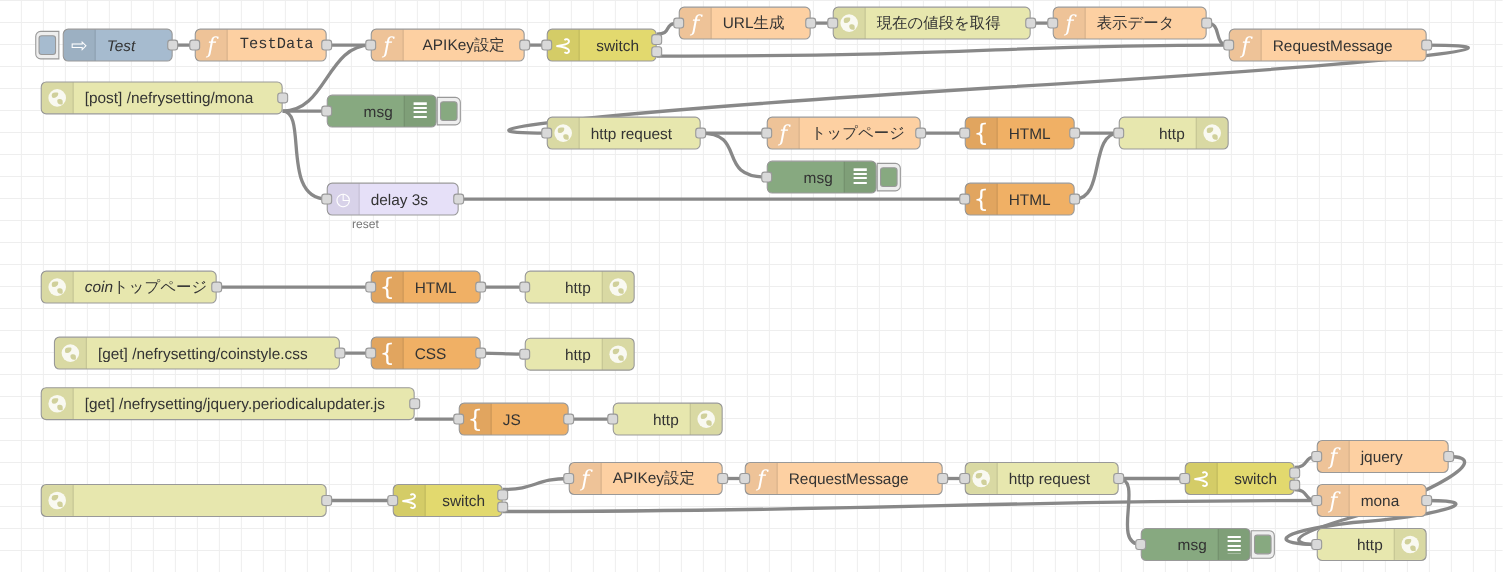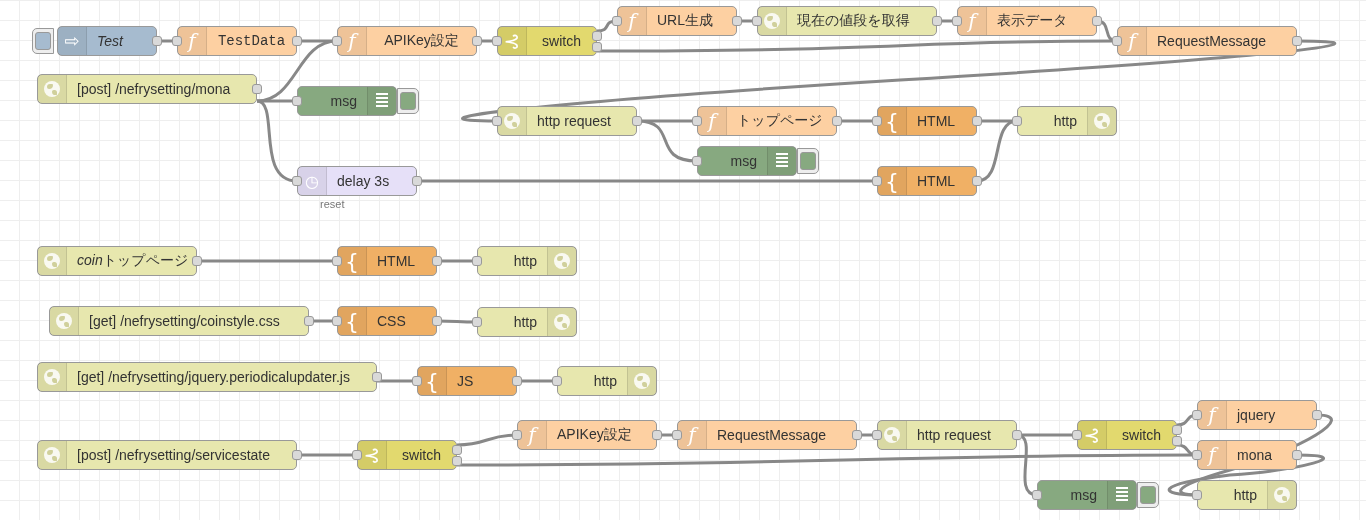--- a/index.html
+++ b/index.html
@@ -282,21 +282,21 @@
   <span class="port out"></span>
 </div>
 <div class="node c-http icright" style="left:477px;top:307px;width:100px;">
   <span class="port in"></span>
   <span class="lbl">http</span>
   <span class="ic">
       <span class="globe"></span>
     </span>
 </div>
 
-<div class="node c-http" style="left:37px;top:362px;width:340px;justify-content:center;">
+<div class="node c-http" style="left:37px;top:352px;width:340px;justify-content:center;">
   <span class="ic">
       <span class="globe"></span>
     </span>
   <span class="lbl">[get] /nefrysetting/jquery.periodicalupdater.js</span>
   <span class="port out"></span>
 </div>
 <div class="node c-template" style="left:417px;top:366px;width:100px;">
   <span class="port in"></span>
   <span class="ic">
       <span class="brace">{</span>
@@ -309,21 +309,20 @@
   <span class="lbl">http</span>
   <span class="ic">
       <span class="globe"></span>
     </span>
 </div>
 
 <div class="node c-http" style="left:37px;top:440px;width:260px;">
   <span class="ic">
       <span class="globe"></span>
     </span>
-  <span class="lbl">[post] /nefrysetting/servicestate</span>
   <span class="port out"></span>
 </div>
 <div class="node c-switch" style="left:357px;top:440px;width:100px;">
   <span class="port in"></span>
   <span class="ic">⊰</span>
   <span class="lbl" style="text-align:center;">switch</span>
   <span class="port out" style="top:4px;"></span>
   <span class="port out" style="top:15px;"></span>
 </div>
 <div class="node c-func" style="left:517px;top:420px;width:140px;">

